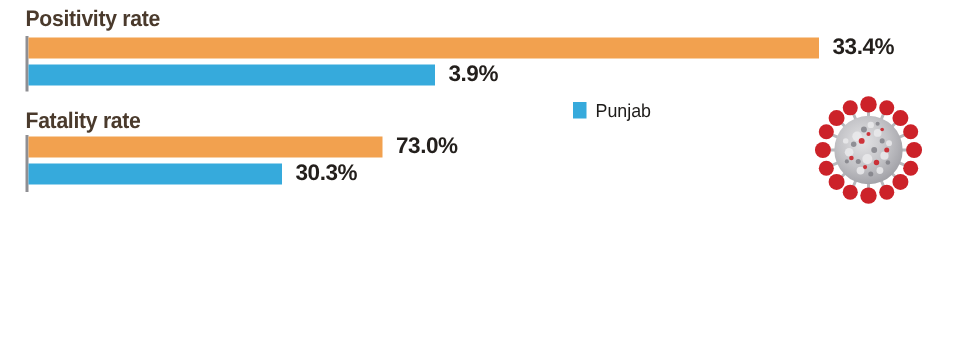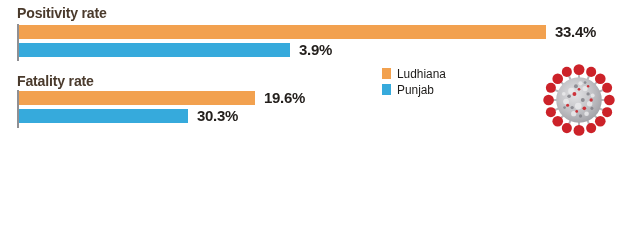--- a/index.html
+++ b/index.html
@@ -143,35 +143,31 @@
   </div>
 
   <div class="chart-group" id="group-fatality">
 
     <div class="group-title">Fatality rate</div>
 
     <div class="axis-line" id="axis-fatality"></div>
 
     <div class="bar-row" style="top:23px; width:620px;">
       <div class="bar orange" style="width:236px;"></div>
-      <div class="bar-value" style="left:245px;">19.6%</div>
+      <div class="bar-value" style="left:245px;">73.0%</div>
     </div>
 
     <div class="bar-row" style="top:41px; width:620px;">
       <div class="bar blue" style="width:169px;"></div>
       <div class="bar-value" style="left:178px;">30.3%</div>
     </div>
 
   </div>
 
   <div id="legend">
-    <div class="legend-item">
-      <span class="legend-swatch orange"></span>
-      <span class="legend-label">Ludhiana</span>
-    </div>
     <div class="legend-item">
       <span class="legend-swatch blue"></span>
       <span class="legend-label">Punjab</span>
     </div>
   </div>
 
   <div id="virus-icon">
     <svg width="76" height="76" viewBox="0 0 100 100" xmlns="http://www.w3.org/2000/svg" aria-hidden="true">
       <defs>
         <radialGradient id="bodyGrad" cx="42%" cy="38%" r="68%">

